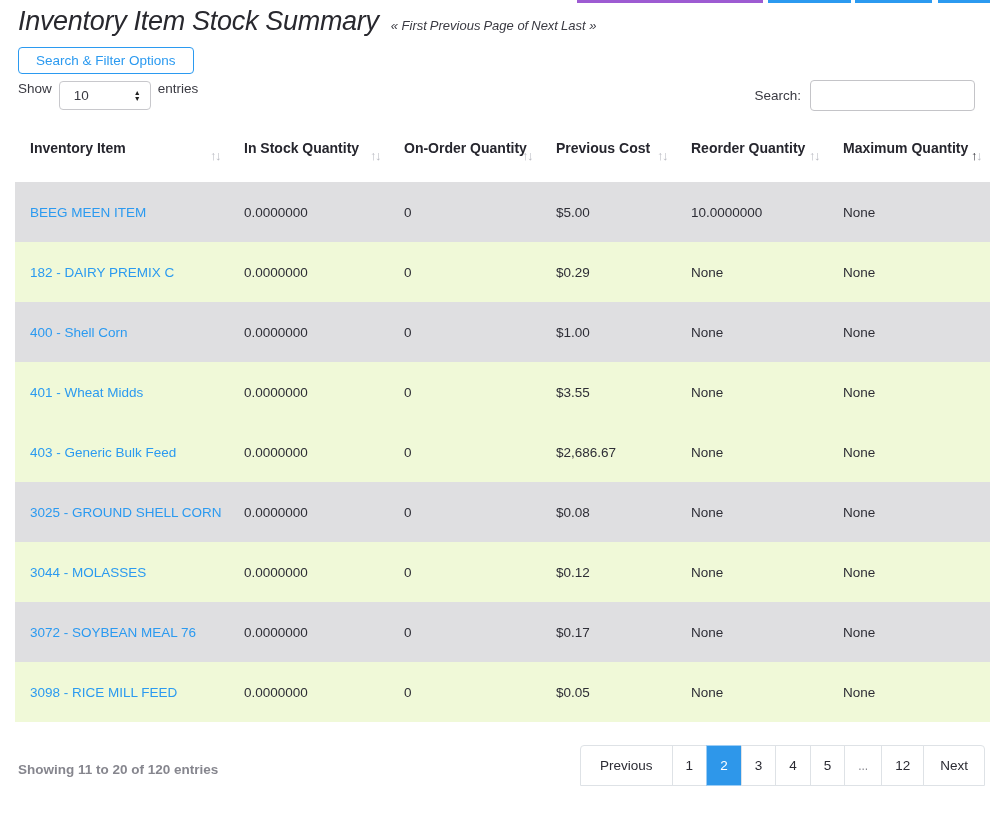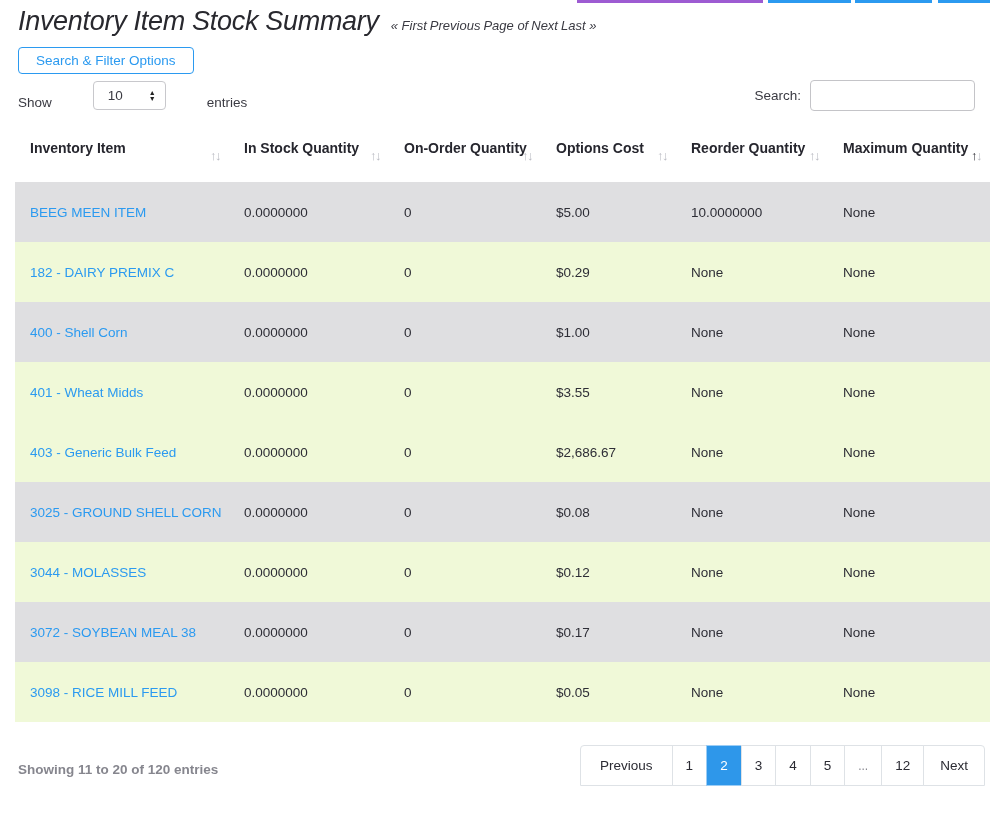--- a/index.html
+++ b/index.html
@@ -20,23 +20,23 @@
   .top-pager span { margin-right: 3px; cursor: pointer; }
   .top-pager span.static { cursor: default; }
 
   .filter-btn { display: inline-block; margin: 10px 0 0 18px; padding: 5px 17px;
     font-size: 13.5px; color: var(--accent-blue, #2b9af0);
     background: #fff; border: 1px solid var(--accent-blue, #2b9af0); border-radius: 4px;
     cursor: pointer; font-family: inherit; text-align: right; }
 
   .controls { display: flex; justify-content: space-between; align-items: center;
     margin: 6px 15px 0 18px; }
-  .length-ctl { display: flex; align-items: flex-end; font-size: 13.5px; color: #3a3a42; gap: 16px; }
+  .length-ctl { display: flex; align-items: flex-start; font-size: 13.5px; color: #3a3a42; }
   .select-box { display: flex; align-items: center; justify-content: space-between;
-    width: 73px; height: 29px; margin: 0 25px; padding: 0 9px 0 14px;
+    width: 92px; height: 29px; margin: 0 7px; padding: 0 9px 0 14px;
     border: 1px solid #c8c8cc; border-radius: 4px; background: #fff;
     font-size: 13.5px; color: #3a3a42; cursor: pointer; }
   .spinner { display: flex; flex-direction: column; align-items: center;
     font-size: 7px; line-height: 5.5px; color: #222; letter-spacing: 0; }
   .search-ctl { display: flex; align-items: center; font-size: 13.5px; color: #3a3a42; }
   .search-ctl input { width: 165px; height: 31px; margin-left: 9px; padding: 0 8px;
     border: 1px solid #c4c4c8; border-radius: 4px; font-size: 13.5px;
     font-family: inherit; outline: none; }
 
   .table-wrap { margin: 19px 0 0 15px; }
@@ -113,21 +113,21 @@
         <col style="width:152px">
       <col style="width:135px">
         <col style="width:152px">
         <col style="width:162px">
     </colgroup>
     <thead>
         <tr id="header-row">
           <th><span>Inventory Item</span><span class="sort"><i class="up">↑</i><i class="down">↓</i></span></th>
           <th><span>In Stock Quantity</span><span class="sort"><i class="up">↑</i><i class="down">↓</i></span></th>
           <th><span>On-Order Quantity</span><span class="sort"><i class="up">↑</i><i class="down">↓</i></span></th>
-          <th><span>Options Cost</span><span class="sort"><i class="up">↑</i><i class="down">↓</i></span></th>
+          <th><span>Previous Cost</span><span class="sort"><i class="up">↑</i><i class="down">↓</i></span></th>
           <th><span>Reorder Quantity</span><span class="sort"><i class="up">↑</i><i class="down">↓</i></span></th>
           <th class="sorted-asc"><span>Maximum Quantity</span><span class="sort"><i class="up">↑</i><i class="down">↓</i></span></th>
         </tr>
       </thead>
     <tbody id="table-body">
         <tr class="stripe-odd">
           <td><a>BEEG MEEN ITEM</a></td>
           <td>0.0000000</td>
           <td>0</td>
           <td>$5.00</td>
@@ -176,21 +176,21 @@
         </tr>
         <tr class="stripe-even">
           <td><a>3044 - MOLASSES</a></td>
           <td>0.0000000</td>
           <td>0</td>
           <td>$0.12</td>
           <td>None</td>
           <td>None</td>
         </tr>
         <tr class="stripe-odd">
-          <td><a>3072 - SOYBEAN MEAL 38</a></td>
+          <td><a>3072 - SOYBEAN MEAL 76</a></td>
           <td>0.0000000</td>
           <td>0</td>
           <td>$0.17</td>
           <td>None</td>
           <td>None</td>
         </tr>
         <tr class="stripe-even">
           <td><a>3098 - RICE MILL FEED</a></td>
           <td>0.0000000</td>
           <td>0</td>

